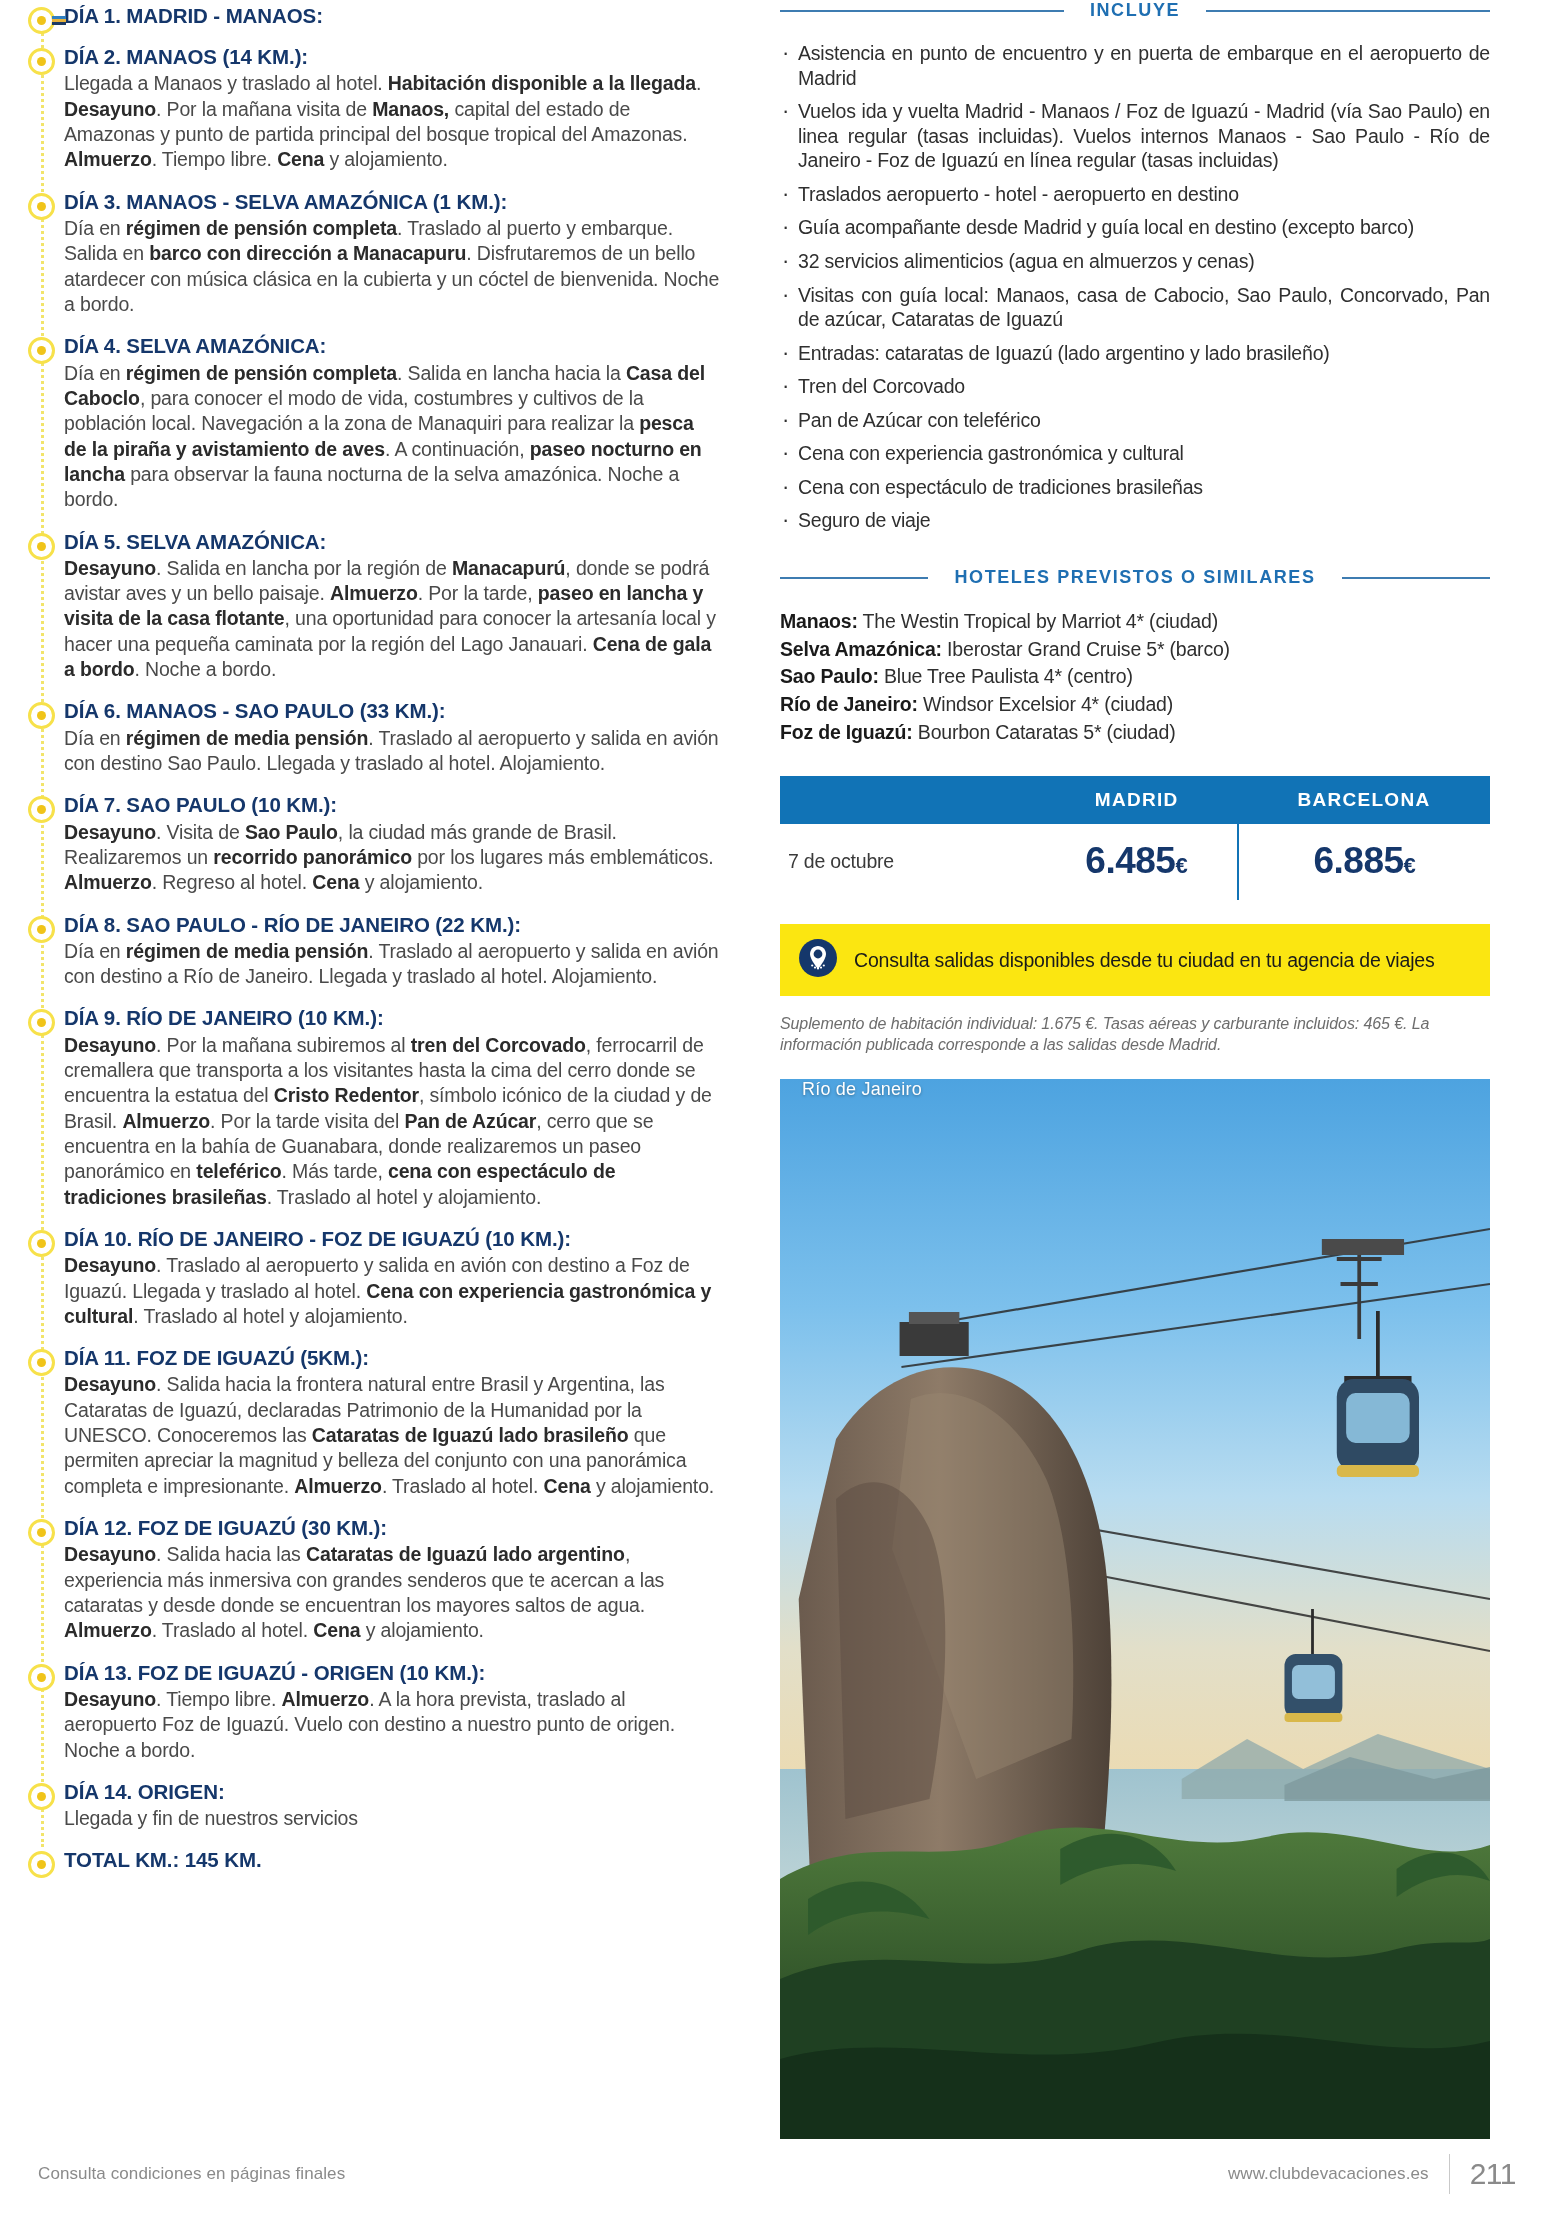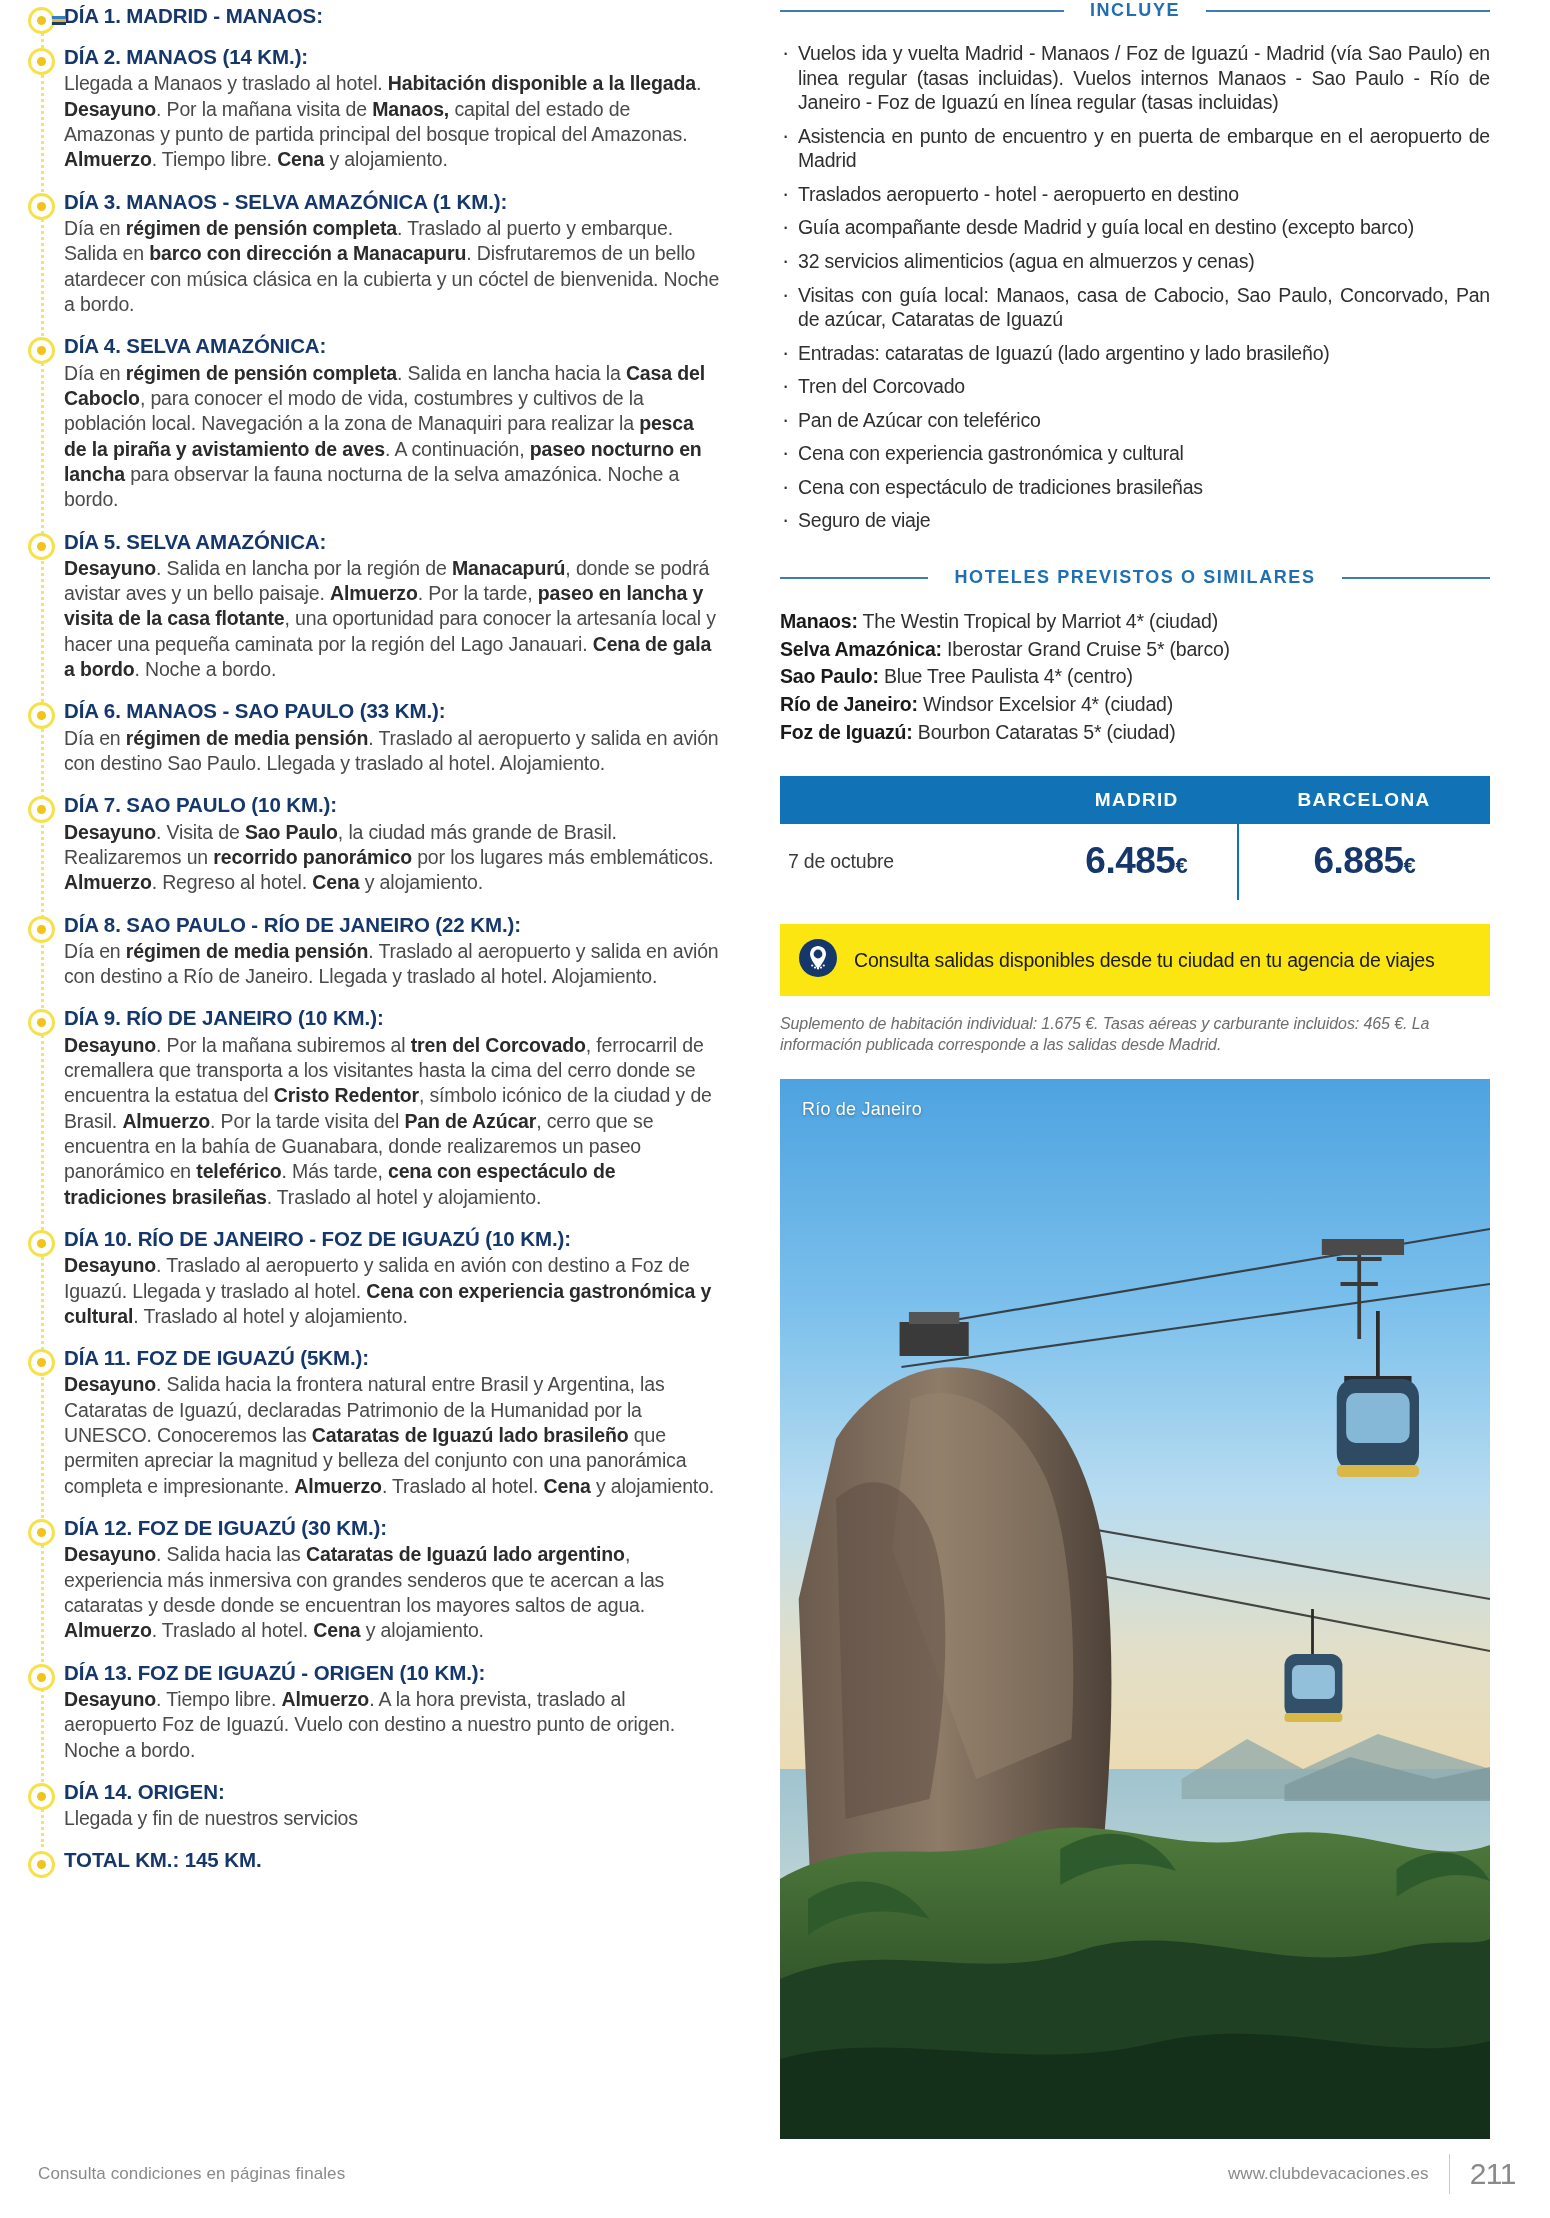--- a/index.html
+++ b/index.html
@@ -254,21 +254,21 @@
   
   .photo {
     position: relative;
     width: 100%;
     height: 1060px;
     overflow: hidden;
     background: linear-gradient(#63b4ea 0%, #7ec3ef 22%, #a8d8f2 40%, #cfe6ee 58%, #b6d3d6 72%, #6f8f78 85%, #2f5a33 100%);
   }
   .photo-caption {
     position: absolute;
-    top: 20px;
+    top: 0;
     left: 22px;
     font-size: 18px;
     color: #ffffff;
     letter-spacing: 0.2px;
     text-shadow: 0 1px 3px rgba(0,0,0,0.35);
     z-index: 9;
   }
   .photo svg { position: absolute; inset: 0; width: 100%; height: 100%; }
 
   
@@ -399,22 +399,22 @@
     </div>
 
     <div class="col-right">
 
       <div class="sec-head">
         <span class="rule"></span>
         <span class="sec-title">INCLUYE</span>
         <span class="rule"></span>
       </div>
       <ul class="incluye-list" id="incluye-list">
+          <li>Asistencia en punto de encuentro y en puerta de embarque en el aeropuerto de Madrid</li>
           <li>Vuelos ida y vuelta Madrid - Manaos / Foz de Iguazú - Madrid (vía Sao Paulo) en linea regular (tasas incluidas). Vuelos internos Manaos - Sao Paulo - Río de Janeiro - Foz de Iguazú en línea regular (tasas incluidas)</li>
-          <li>Asistencia en punto de encuentro y en puerta de embarque en el aeropuerto de Madrid</li>
           <li>Traslados aeropuerto - hotel - aeropuerto en destino</li>
           <li>Guía acompañante desde Madrid y guía local en destino (excepto barco)</li>
           <li>32 servicios alimenticios (agua en almuerzos y cenas)</li>
           <li>Visitas con guía local: Manaos, casa de Cabocio, Sao Paulo, Concorvado, Pan de azúcar, Cataratas de Iguazú</li>
           <li>Entradas: cataratas de Iguazú (lado argentino y lado brasileño)</li>
           <li>Tren del Corcovado</li>
           <li>Pan de Azúcar con teleférico</li>
           <li>Cena con experiencia gastronómica y cultural</li>
           <li>Cena con espectáculo de tradiciones brasileñas</li>
           <li>Seguro de viaje</li>

